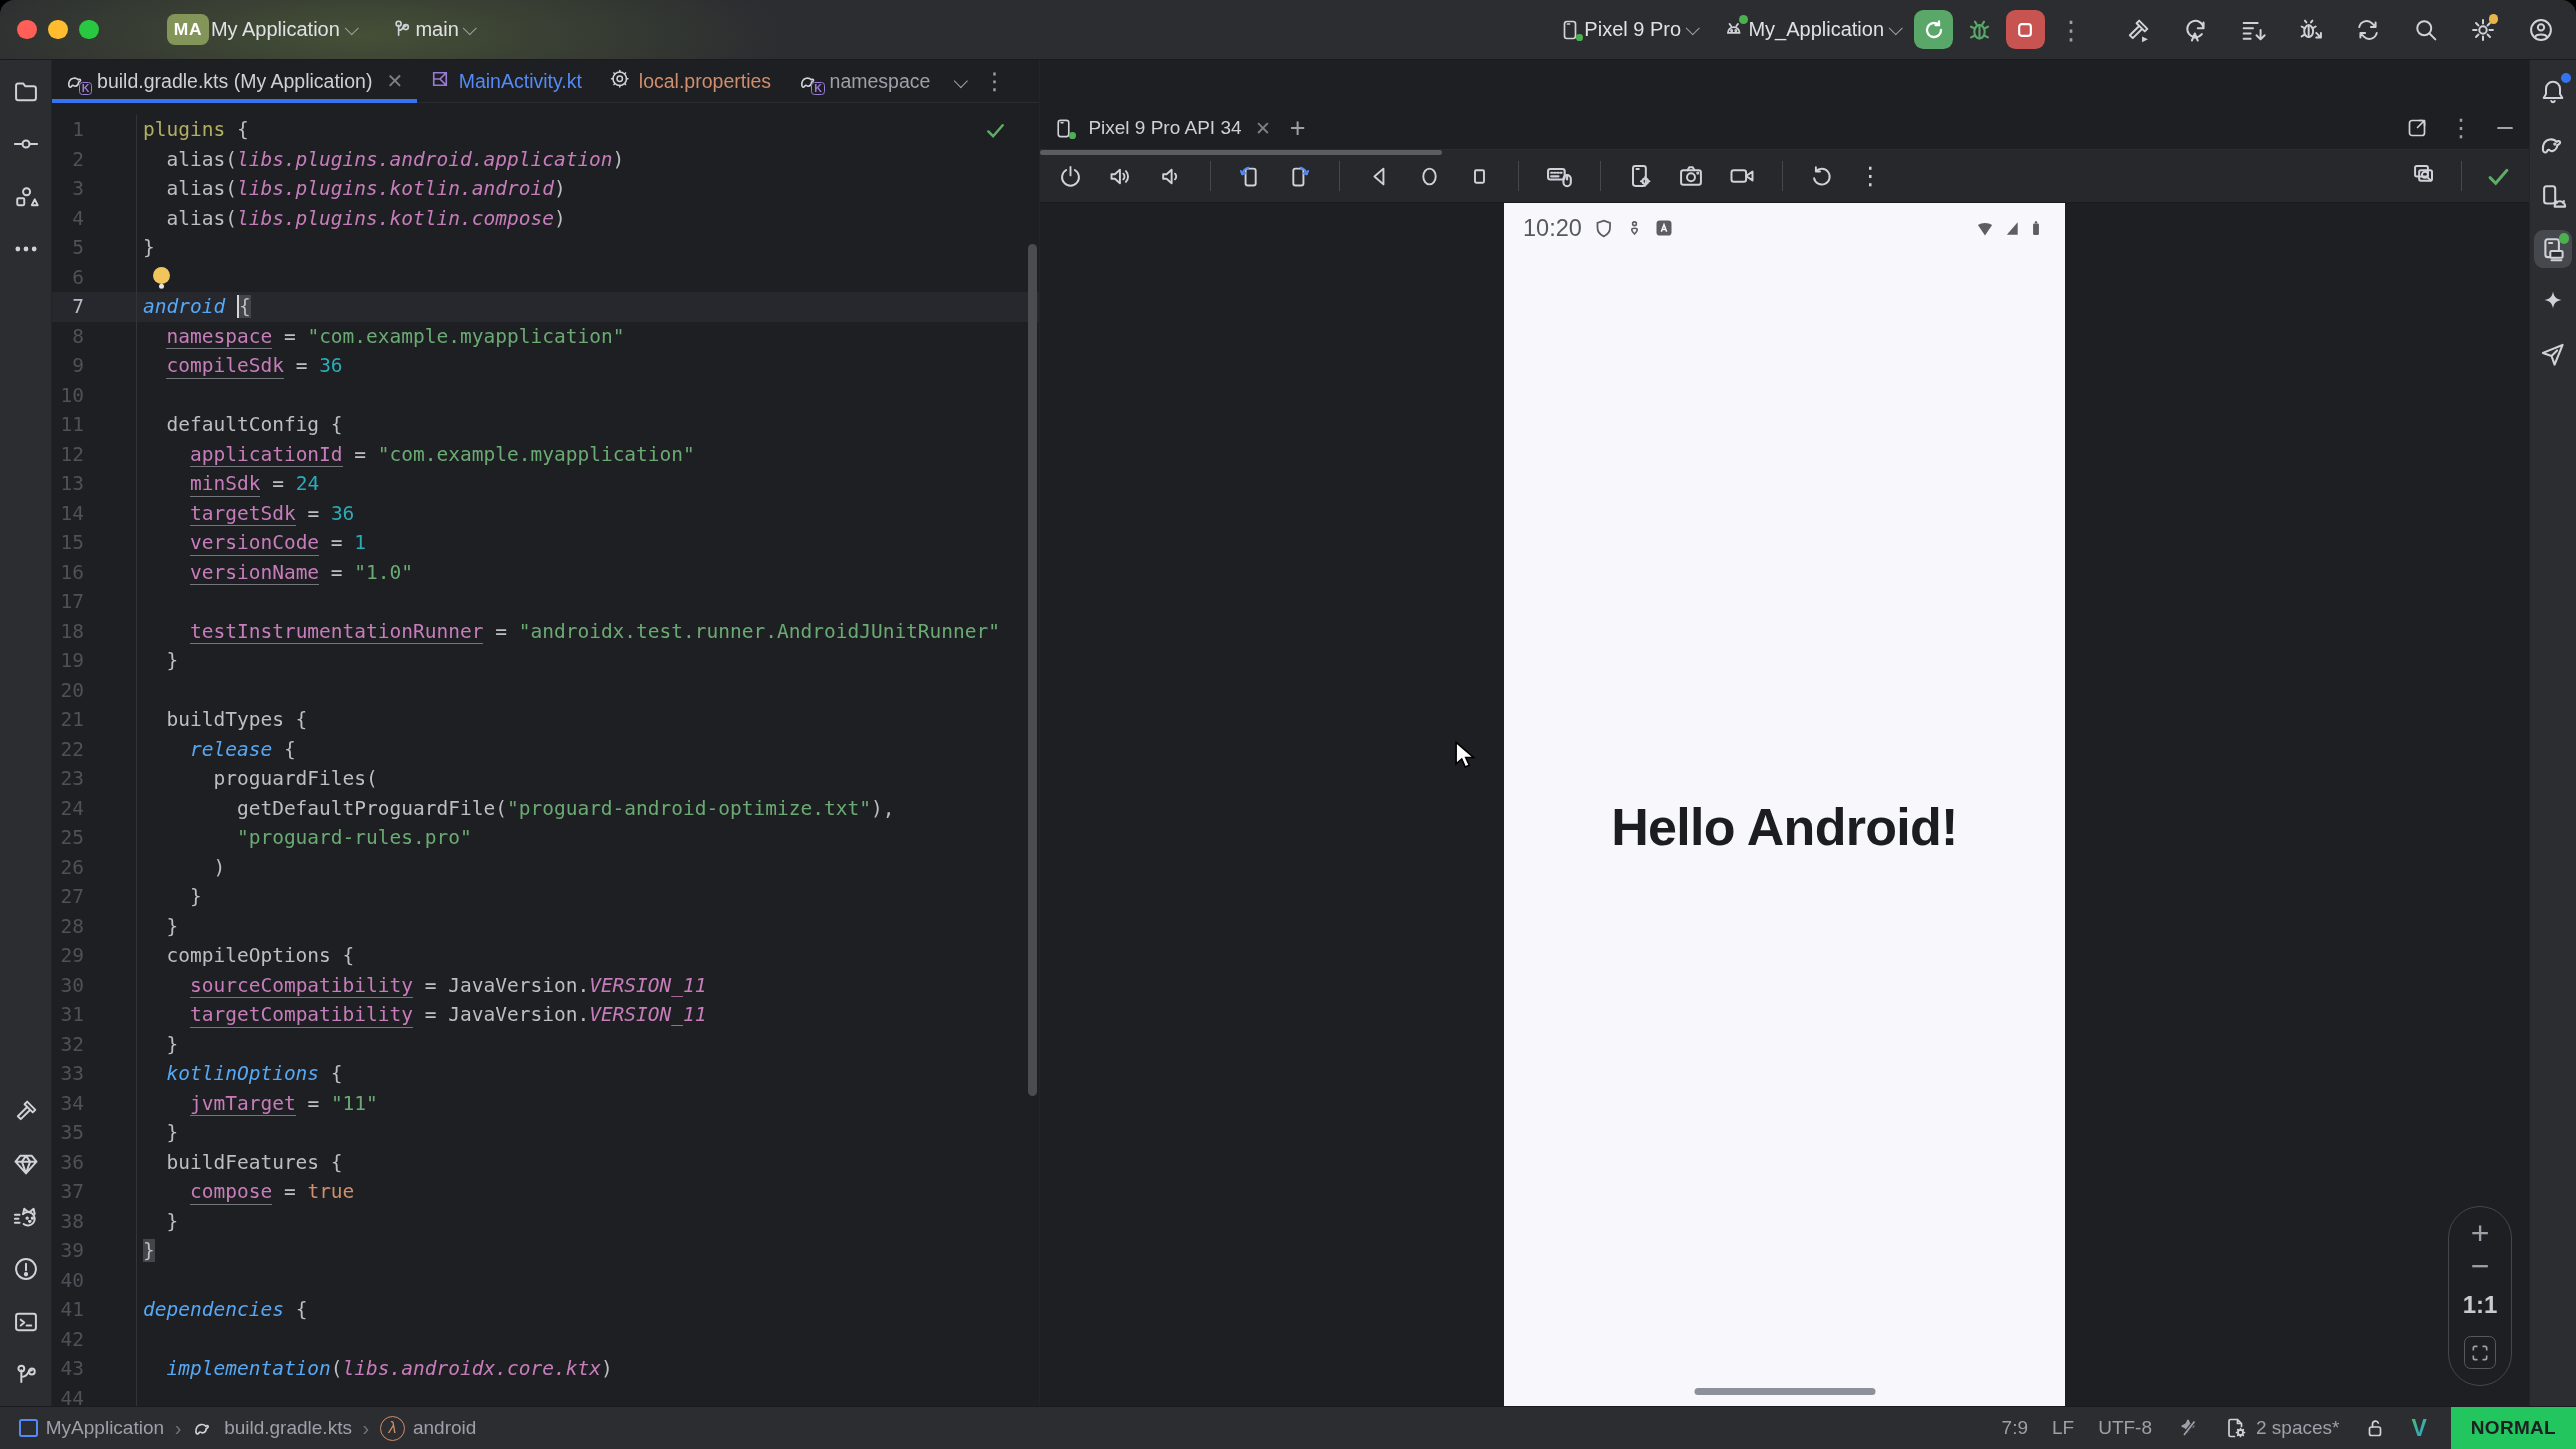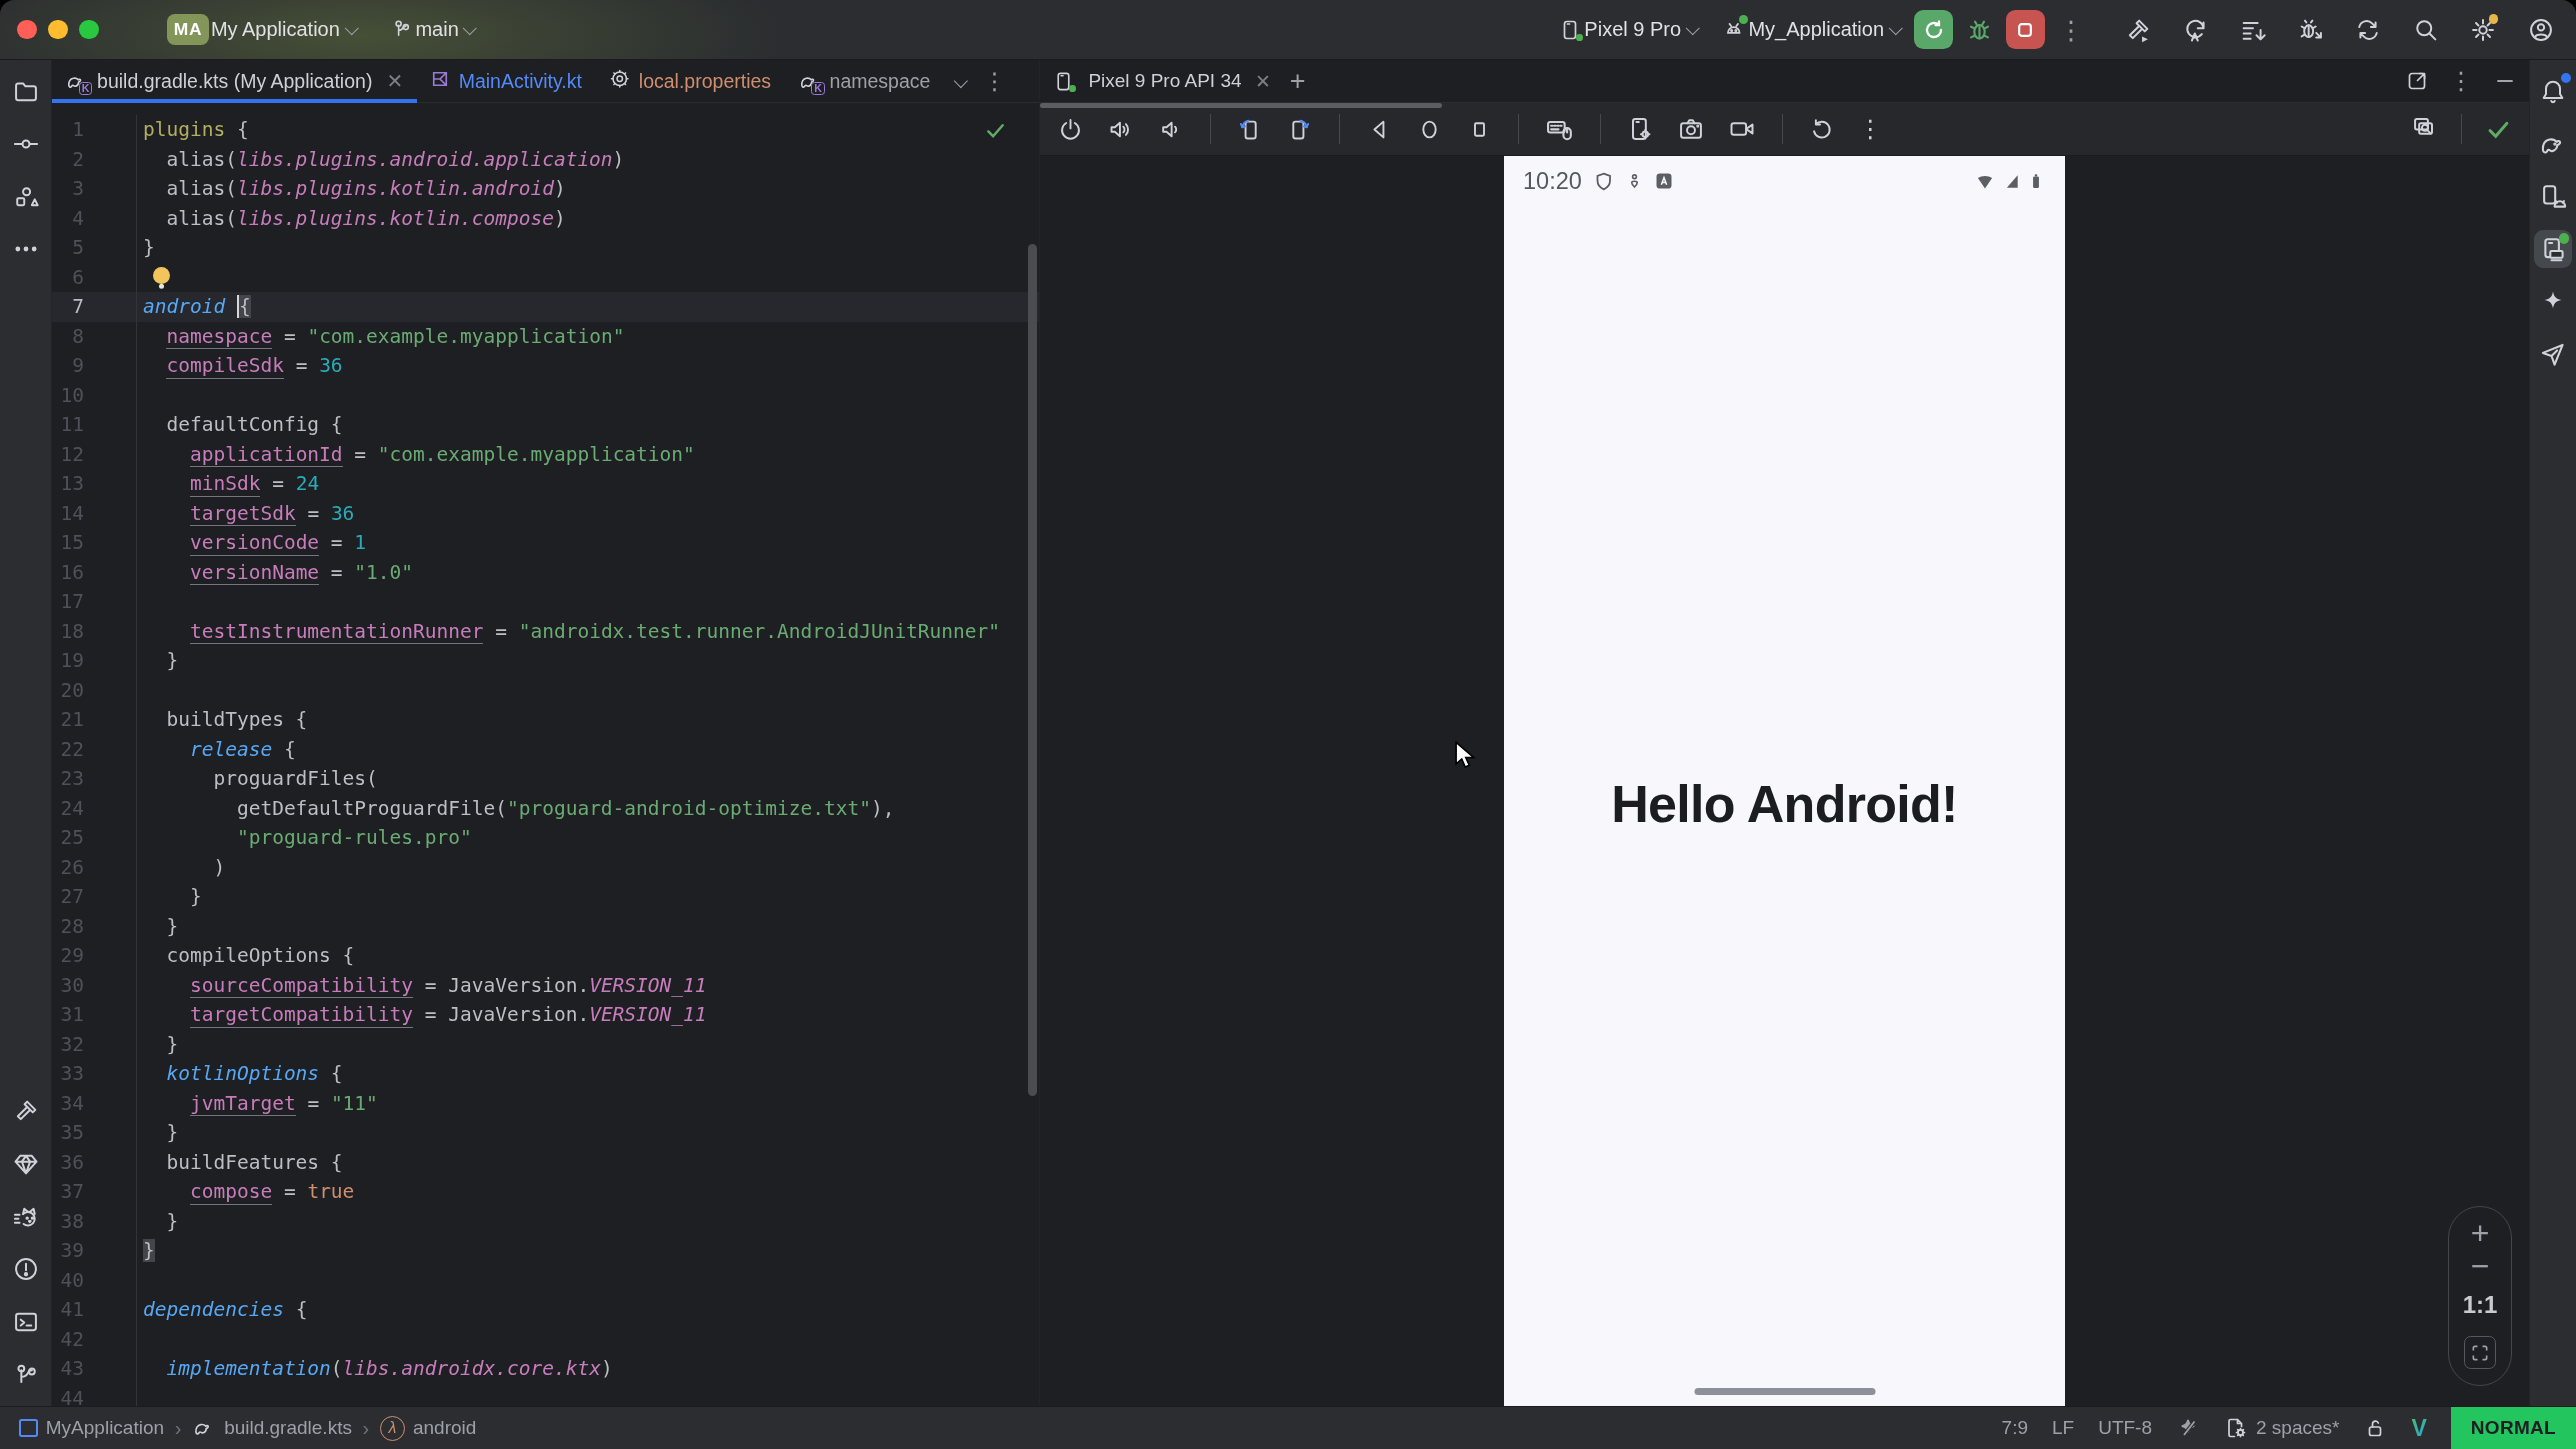--- a/index.html
+++ b/index.html
@@ -48,21 +48,21 @@
   .cl{height:29.5px;line-height:29.5px;white-space:pre;color:#bcbec4;}
   .w{color:#bcbec4}.y{color:#b3ae60}.e{color:#56a8f5;font-style:italic}
   .p{color:#c77dbb;border-bottom:1.3px solid #73767d;padding-bottom:0.7px}
   .r{color:#c77dbb;font-style:italic}.s{color:#6aab73}.n{color:#2aacb8}.o{color:#cf8e6d}
   .bh{background:#43454a;color:#bcbec4}
   .caret{display:inline-block;width:2px;height:23px;background:#d4d6da;vertical-align:-4.7px;}
   .bulb{position:absolute;left:101px;width:17.4px;height:17.4px;background:#f2c55c;border-radius:50%;box-shadow:0 10.7px 0 -6px #e8e4d8;}
   .echeck{position:absolute;top:16px;right:32px;}
   .vscroll{position:absolute;right:2px;top:141px;width:8.7px;height:852px;background:#4a4c50;border-radius:4.7px;}
   
-  .device{width:1489px;display:flex;flex-direction:column;background:#1e1f22;position:relative;}
+  .device{width:1489px;display:flex;flex-direction:column;background:#1e1f22;position:relative;margin-top:47px;}
   .dtabs{height:42px;display:flex;align-items:center;font-size:19px;color:#ced0d6;padding:0 12px;gap:13.4px;border-bottom:0.7px solid #2a2c2f;}
   .dtabs .x{color:#7c7f85;font-size:19px;}
   .plus{color:#9da0a8;font-size:27px;font-weight:300;margin-left:5.4px;}
   .dtabs .right{margin-left:auto;display:flex;align-items:center;gap:20px;color:#9da0a8;}
   .hscroll{position:absolute;left:0;top:43px;width:402px;height:5.4px;background:#5a5d61;border-radius:2.7px;}
   .dtoolbar{height:52px;background:#26282c;border-bottom:0.7px solid #1a1b1e;display:flex;align-items:center;padding:0 17.4px;gap:23px;}
   .sep{width:0.7px;height:29.5px;background:#46484d;margin:0 2.7px;}
   .dtoolbar .right{margin-left:auto;display:flex;align-items:center;gap:20px;}
   .dbody{position:relative;flex:1;}
   .screen{position:absolute;left:464px;top:0;width:561px;height:100%;background:#f7f7fc;display:flex;flex-direction:column;}

